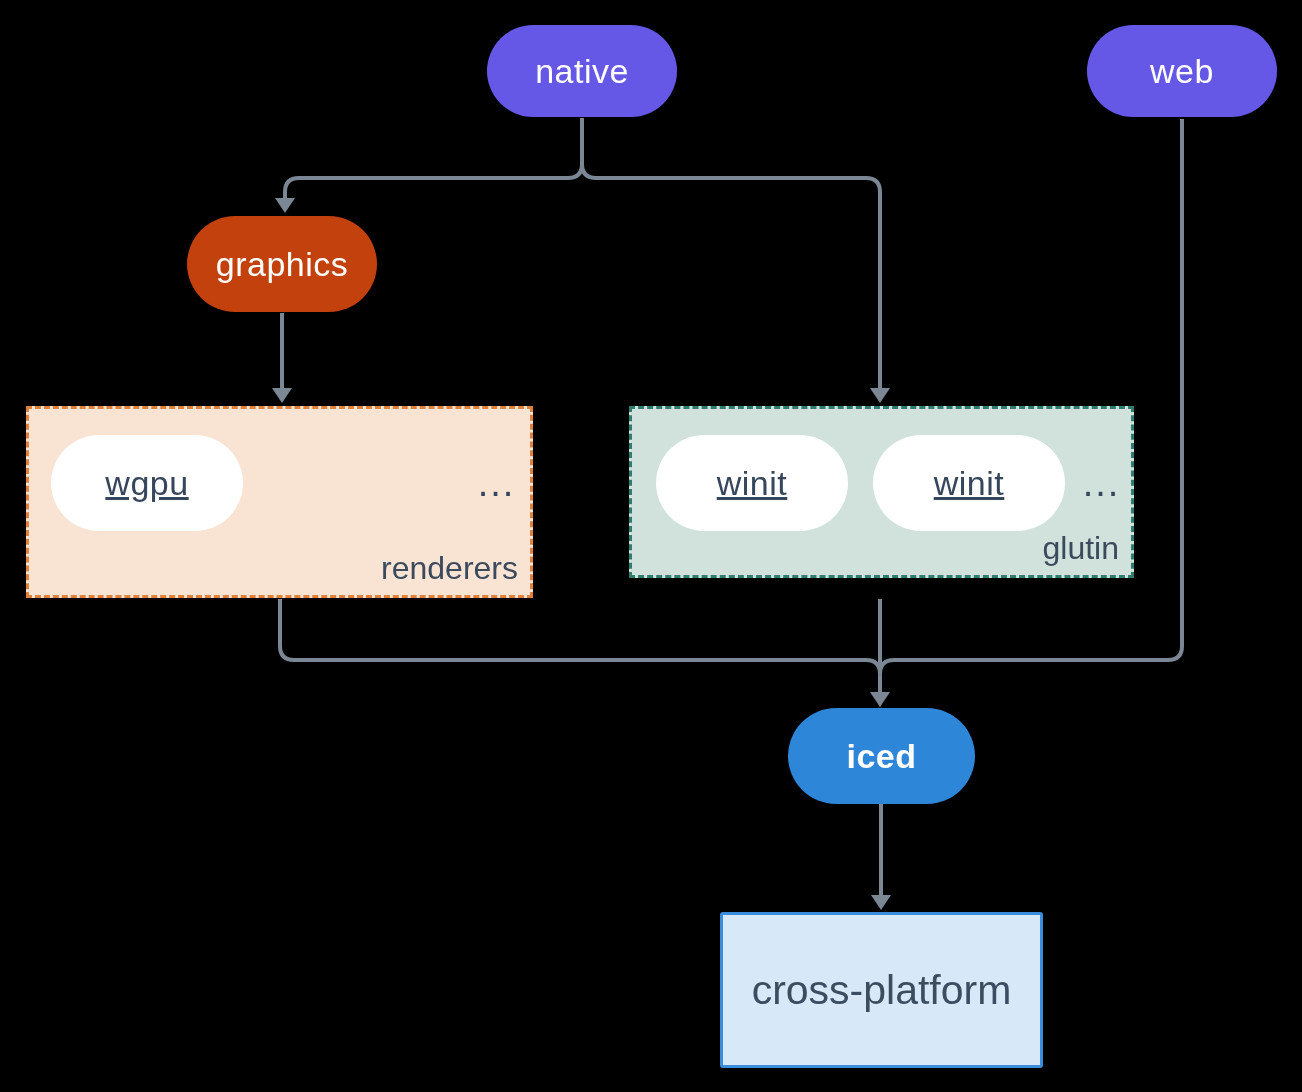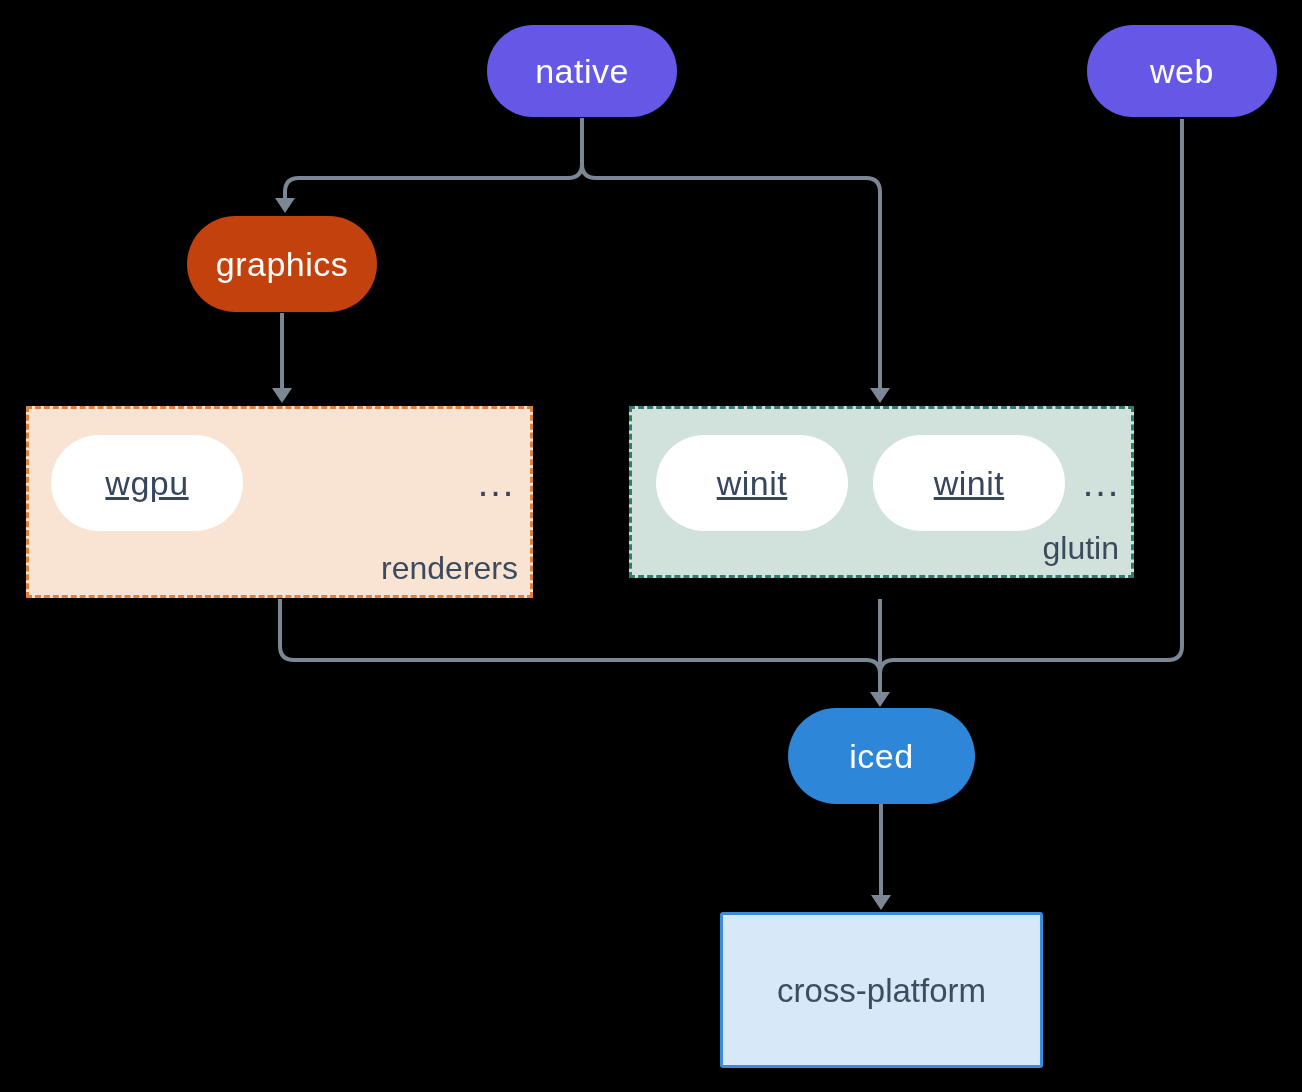--- a/index.html
+++ b/index.html
@@ -29,21 +29,21 @@
   }
   .group-label{
     position:absolute;right:12px;bottom:8px;
     font-size:32px;color:#3b4a5c;
   }
   .app-box{
     position:absolute;left:720px;top:912px;width:323px;height:156px;
     box-sizing:border-box;background:#d7e8f8;border:3px solid #3a8cdd;
     border-radius:3px;display:flex;flex-direction:column;
     align-items:center;justify-content:center;
-    font-size:33px;line-height:47px;color:#3b4d61;text-align:center;
+    font-size:41px;line-height:47px;color:#3b4d61;text-align:center;
   }
 </style>
 </head>
 <body>
 
 <div class="stage">
 
   <svg class="wires" width="1302" height="1092" viewBox="0 0 1302 1092">
 
     <path d="M 582 118 V 164 Q 582 178 568 178 H 299 Q 285 178 285 192 V 199"></path>
@@ -90,21 +90,21 @@
     <div class="pill pill-white" style="left:24px;top:26px;">
       <span>winit</span>
     </div>
     <div class="pill pill-white" style="left:241px;top:26px;">
       <span>winit</span>
     </div>
     <div class="ellipsis" style="left:432px;top:26px;width:75px;height:96px;">...</div>
     <div class="group-label">glutin</div>
   </div>
 
-  <div class="pill pill-blue" style="left:788px;top:708px;width:187px;height:96px;">
+  <div class="pill pill-blue" style="left:788px;top:708px;width:187px;height:96px;font-weight:bold;">
     <span>iced</span>
   </div>
 
   <div class="app-box">
     <span>cross-platform</span>
   </div>
 
 </div>
 
 </body></html>

